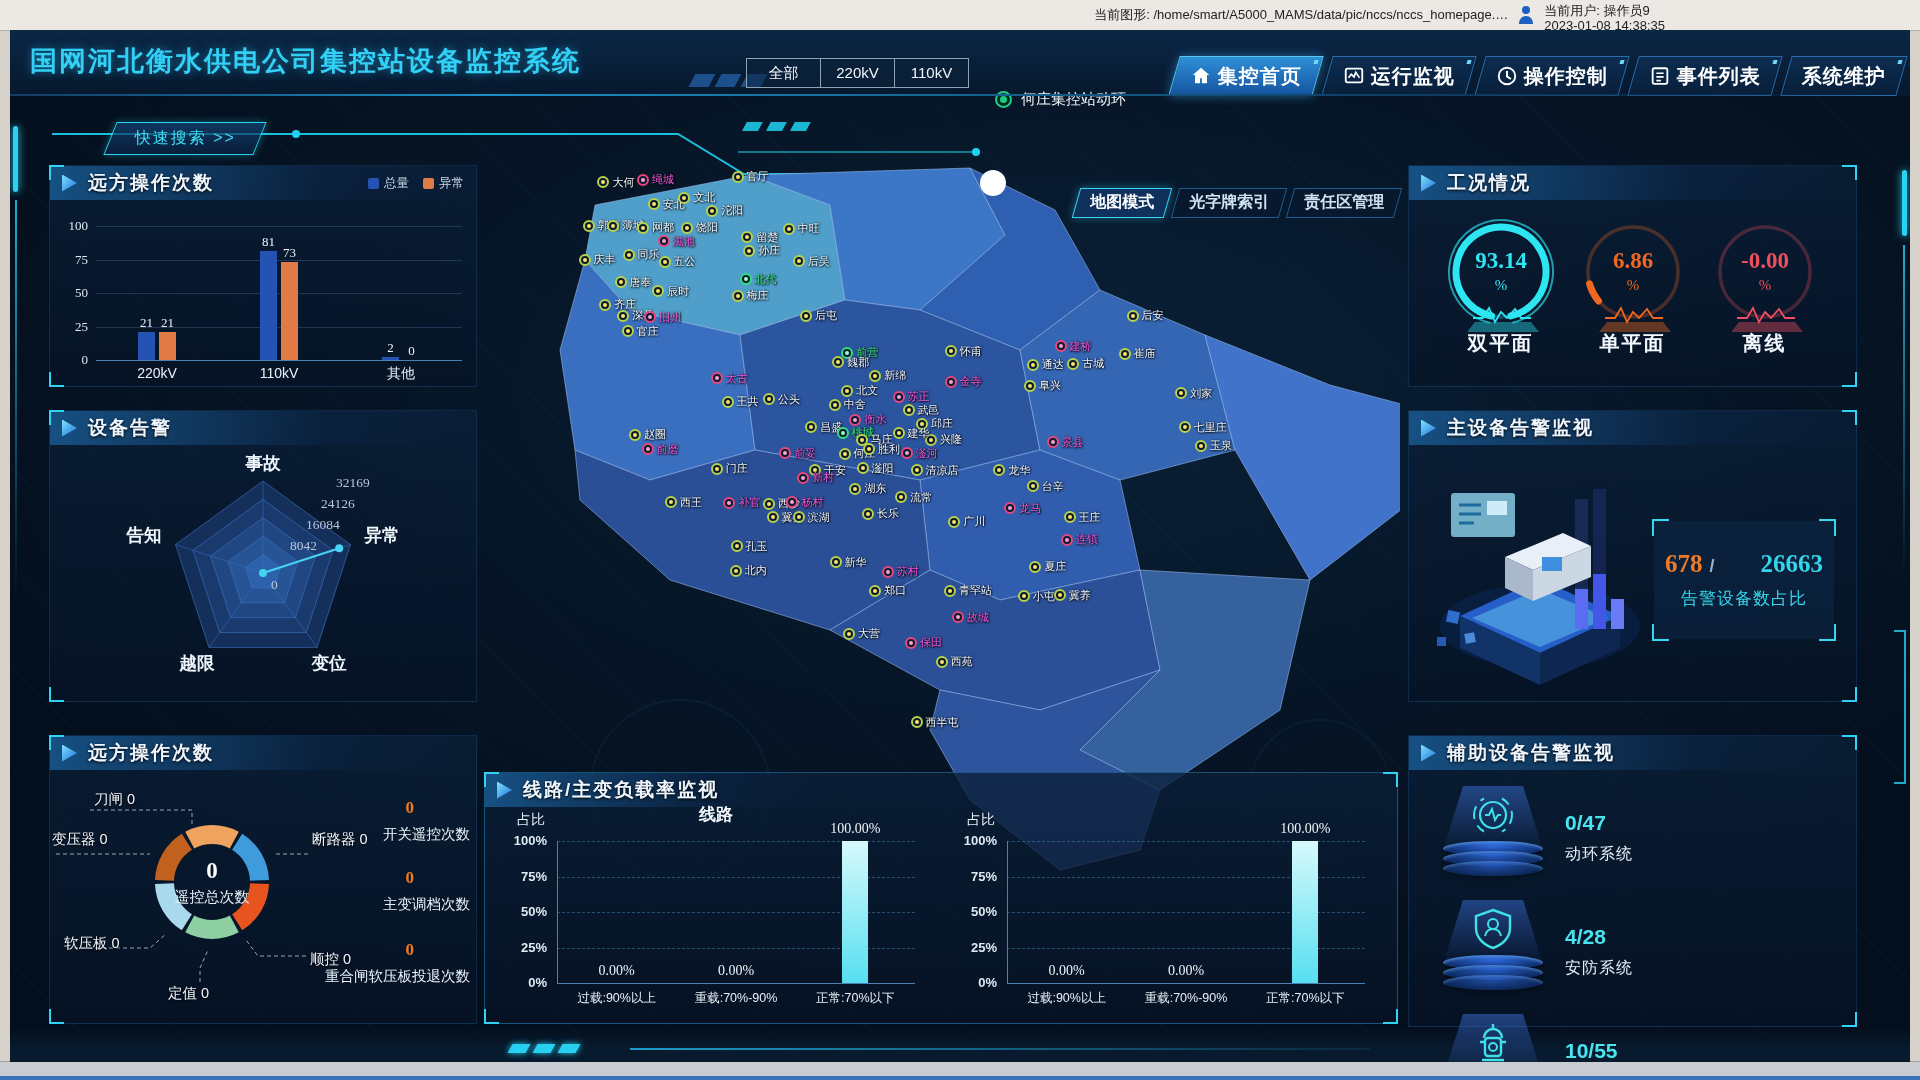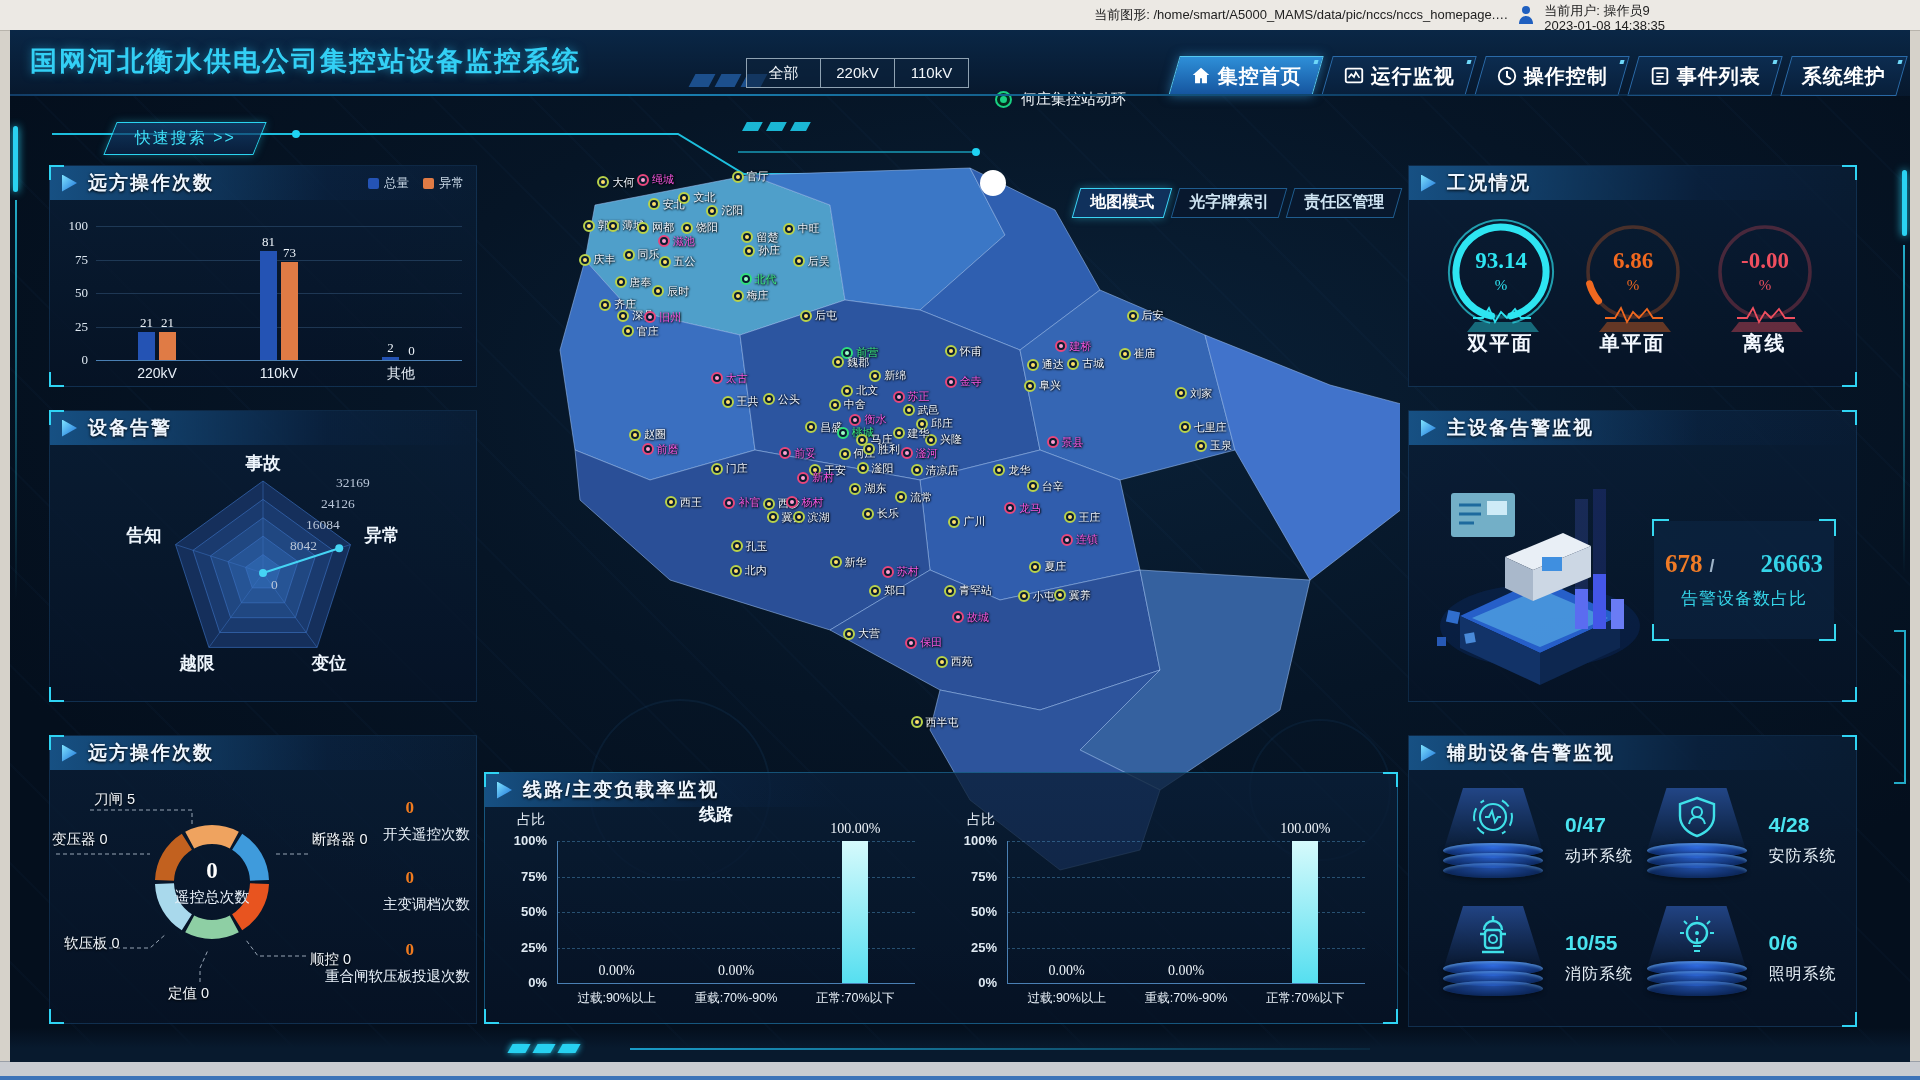--- a/index.html
+++ b/index.html
@@ -104,21 +104,21 @@
   .alarm-line .a1{color:#f07b26;}
   .alarm-line .asep{color:#9fb4c8;font-size:18px;padding:0 7px;}
   .alarm-line .a2{color:#35d4e8;margin-left:39px;}
   .alarm-cap{position:absolute;left:0;width:100%;top:66px;text-align:center;font-size:17px;color:#35d4e8;letter-spacing:1px;}
   .cb{position:absolute;width:15px;height:15px;border:2px solid #36d8f0;}
   .cb.tl{left:-2px;top:-2px;border-right:none;border-bottom:none;}
   .cb.tr{right:-2px;top:-2px;border-left:none;border-bottom:none;}
   .cb.bl{left:-2px;bottom:-2px;border-right:none;border-top:none;}
   .cb.brr{right:-2px;bottom:-2px;border-left:none;border-top:none;}
   
-  .aux-grid{position:absolute;left:26px;right:14px;top:48px;bottom:12px;display:grid;grid-template-columns:1fr 1fr;row-gap:6px;}
+  .aux-grid{position:absolute;left:26px;right:14px;top:48px;bottom:12px;display:grid;grid-template-columns:1fr;row-gap:6px;}
   .aux-item{display:flex;align-items:center;gap:14px;}
   .ped{position:relative;width:116px;height:108px;flex:none;}
   .ped .glow{position:absolute;left:8px;top:2px;width:100px;height:64px;background:linear-gradient(180deg,rgba(70,130,255,.42),rgba(20,50,120,.04));clip-path:polygon(20% 0,80% 0,100% 100%,0 100%);}
   .ped .picon{position:absolute;left:50%;top:8px;transform:translateX(-50%);}
   .coins{position:absolute;left:8px;top:62px;width:100px;}
   .coin{height:15px;border-radius:50%;background:radial-gradient(ellipse at 50% 30%,#2f6ae0,#0c2a66 78%);margin-top:-5px;box-shadow:inset 0 2px 3px rgba(120,190,255,.55),0 2px 5px rgba(0,0,0,.5);}
   .aux-tx .av{font-size:21px;font-weight:bold;color:#4ae4f0;}
   .aux-tx .al{font-size:16px;color:#e8f1f8;margin-top:9px;letter-spacing:1px;}
   
   .map{position:absolute;left:490px;top:120px;width:900px;height:790px;}
@@ -738,21 +738,21 @@
           <path d="M188.8 162.3A57 57 0 0 1 135.2 162.3L144.2 145.6A38 38 0 0 0 179.8 145.6Z" fill="#8ecfa4"></path>
           <path d="M131.8 160.3A57 57 0 0 1 105.0 114.0L124.0 113.3A38 38 0 0 0 141.9 144.2Z" fill="#a9d9ec"></path>
           <path d="M105.0 110.0A57 57 0 0 1 131.8 63.7L141.9 79.8A38 38 0 0 0 124.0 110.7Z" fill="#c2611f"></path>
           <path d="M40,40 H142 V54" fill="none" stroke="#c8d6e4" stroke-width="1" stroke-dasharray="4 3" opacity=".75"></path>
           <path d="M258,84 H226" fill="none" stroke="#c8d6e4" stroke-width="1" stroke-dasharray="4 3" opacity=".75"></path>
           <path d="M256,186 H208 L196,170" fill="none" stroke="#c8d6e4" stroke-width="1" stroke-dasharray="4 3" opacity=".75"></path>
           <path d="M150,212 V198 L158,180" fill="none" stroke="#c8d6e4" stroke-width="1" stroke-dasharray="4 3" opacity=".75"></path>
           <path d="M24,178 H100 L116,164" fill="none" stroke="#c8d6e4" stroke-width="1" stroke-dasharray="4 3" opacity=".75"></path>
           <path d="M6,84 H100" fill="none" stroke="#c8d6e4" stroke-width="1" stroke-dasharray="4 3" opacity=".75"></path>
         </svg>
-        <div class="dlabel" style="left:44px;top:20px">刀闸 5</div>
+        <div class="dlabel" style="left:44px;top:20px">刀闸 0</div>
         <div class="dlabel" style="left:262px;top:60px">断路器 0</div>
         <div class="dlabel" style="left:260px;top:180px">顺控 0</div>
         <div class="dlabel" style="left:118px;top:214px">定值 0</div>
         <div class="dlabel" style="left:14px;top:164px">软压板 0</div>
         <div class="dlabel" style="left:2px;top:60px">变压器 0</div>
         <div class="dcenter-val serif">0</div>
         <div class="dcenter-cap">遥控总次数</div>
         <div class="rstat" style="top:28px">
           <div class="rv serif">0</div>
           <div class="rl">开关遥控次数</div>

